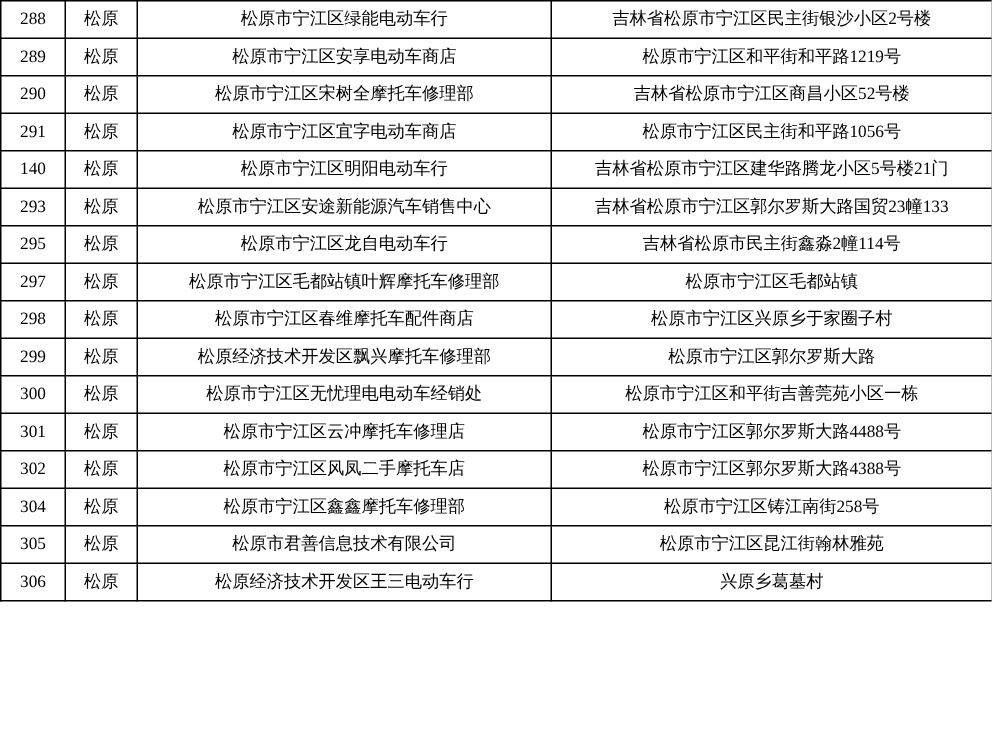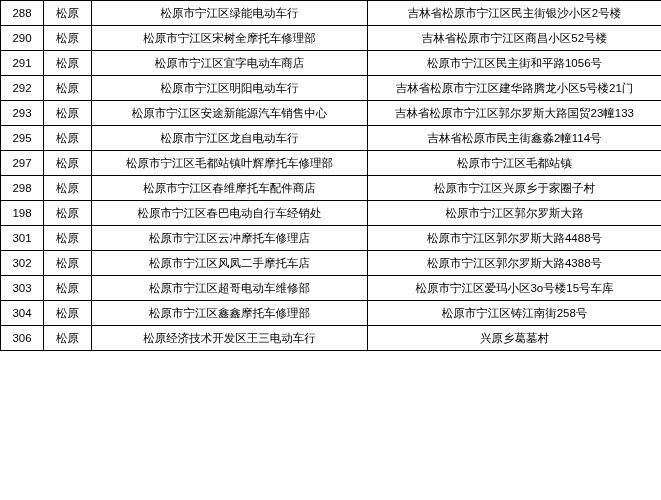--- a/index.html
+++ b/index.html
@@ -11,20 +11,21 @@
     width: 661px;
     height: 500px;
     font-family: "Liberation Sans", sans-serif;
     color: #000000;
     overflow: hidden;
   }
   table.listing {
     border-collapse: collapse;
     width: 661px;
     table-layout: fixed;
+    font-family: Liberation Serif, serif;
   }
   table.listing td {
     border: 1px solid #000000;
     font-size: 11.5px;
     line-height: 1.1;
     text-align: center;
     vertical-align: middle;
     padding: 0 2px;
     height: 25px;
     box-sizing: border-box;
@@ -50,33 +51,39 @@
 
 <table class="listing">
   <tbody>
     <tr>
       <td class="col-index">288</td>
       <td class="col-city">松原</td>
       <td class="col-name">松原市宁江区绿能电动车行</td>
       <td class="col-address">吉林省松原市宁江区民主街银沙小区2号楼</td>
     </tr>
     <tr>
+      <td class="col-index">289</td>
+      <td class="col-city">松原</td>
+      <td class="col-name">松原市宁江区安享电动车商店</td>
+      <td class="col-address">松原市宁江区和平街和平路1219号</td>
+    </tr>
+    <tr>
       <td class="col-index">290</td>
       <td class="col-city">松原</td>
       <td class="col-name">松原市宁江区宋树全摩托车修理部</td>
       <td class="col-address">吉林省松原市宁江区商昌小区52号楼</td>
     </tr>
     <tr>
       <td class="col-index">291</td>
       <td class="col-city">松原</td>
       <td class="col-name">松原市宁江区宜字电动车商店</td>
       <td class="col-address">松原市宁江区民主街和平路1056号</td>
     </tr>
     <tr>
-      <td class="col-index">292</td>
+      <td class="col-index">140</td>
       <td class="col-city">松原</td>
       <td class="col-name">松原市宁江区明阳电动车行</td>
       <td class="col-address">吉林省松原市宁江区建华路腾龙小区5号楼21门</td>
     </tr>
     <tr>
       <td class="col-index">293</td>
       <td class="col-city">松原</td>
       <td class="col-name">松原市宁江区安途新能源汽车销售中心</td>
       <td class="col-address">吉林省松原市宁江区郭尔罗斯大路国贸23幢133</td>
     </tr>
@@ -92,48 +99,54 @@
       <td class="col-name">松原市宁江区毛都站镇叶辉摩托车修理部</td>
       <td class="col-address">松原市宁江区毛都站镇</td>
     </tr>
     <tr>
       <td class="col-index">298</td>
       <td class="col-city">松原</td>
       <td class="col-name">松原市宁江区春维摩托车配件商店</td>
       <td class="col-address">松原市宁江区兴原乡于家圈子村</td>
     </tr>
     <tr>
-      <td class="col-index">198</td>
+      <td class="col-index">299</td>
       <td class="col-city">松原</td>
-      <td class="col-name">松原市宁江区春巴电动自行车经销处</td>
+      <td class="col-name">松原经济技术开发区飘兴摩托车修理部</td>
       <td class="col-address">松原市宁江区郭尔罗斯大路</td>
+    </tr>
+    <tr>
+      <td class="col-index">300</td>
+      <td class="col-city">松原</td>
+      <td class="col-name">松原市宁江区无忧理电电动车经销处</td>
+      <td class="col-address">松原市宁江区和平街吉善莞苑小区一栋</td>
     </tr>
     <tr>
       <td class="col-index">301</td>
       <td class="col-city">松原</td>
       <td class="col-name">松原市宁江区云冲摩托车修理店</td>
       <td class="col-address">松原市宁江区郭尔罗斯大路4488号</td>
     </tr>
     <tr>
       <td class="col-index">302</td>
       <td class="col-city">松原</td>
       <td class="col-name">松原市宁江区风凤二手摩托车店</td>
       <td class="col-address">松原市宁江区郭尔罗斯大路4388号</td>
     </tr>
     <tr>
-      <td class="col-index">303</td>
-      <td class="col-city">松原</td>
-      <td class="col-name">松原市宁江区超哥电动车维修部</td>
-      <td class="col-address">松原市宁江区爱玛小区3o号楼15号车库</td>
-    </tr>
-    <tr>
       <td class="col-index">304</td>
       <td class="col-city">松原</td>
       <td class="col-name">松原市宁江区鑫鑫摩托车修理部</td>
       <td class="col-address">松原市宁江区铸江南街258号</td>
+    </tr>
+    <tr>
+      <td class="col-index">305</td>
+      <td class="col-city">松原</td>
+      <td class="col-name">松原市君善信息技术有限公司</td>
+      <td class="col-address">松原市宁江区昆江街翰林雅苑</td>
     </tr>
     <tr>
       <td class="col-index">306</td>
       <td class="col-city">松原</td>
       <td class="col-name">松原经济技术开发区王三电动车行</td>
       <td class="col-address">兴原乡葛墓村</td>
     </tr>
 
   </tbody>
 </table>

